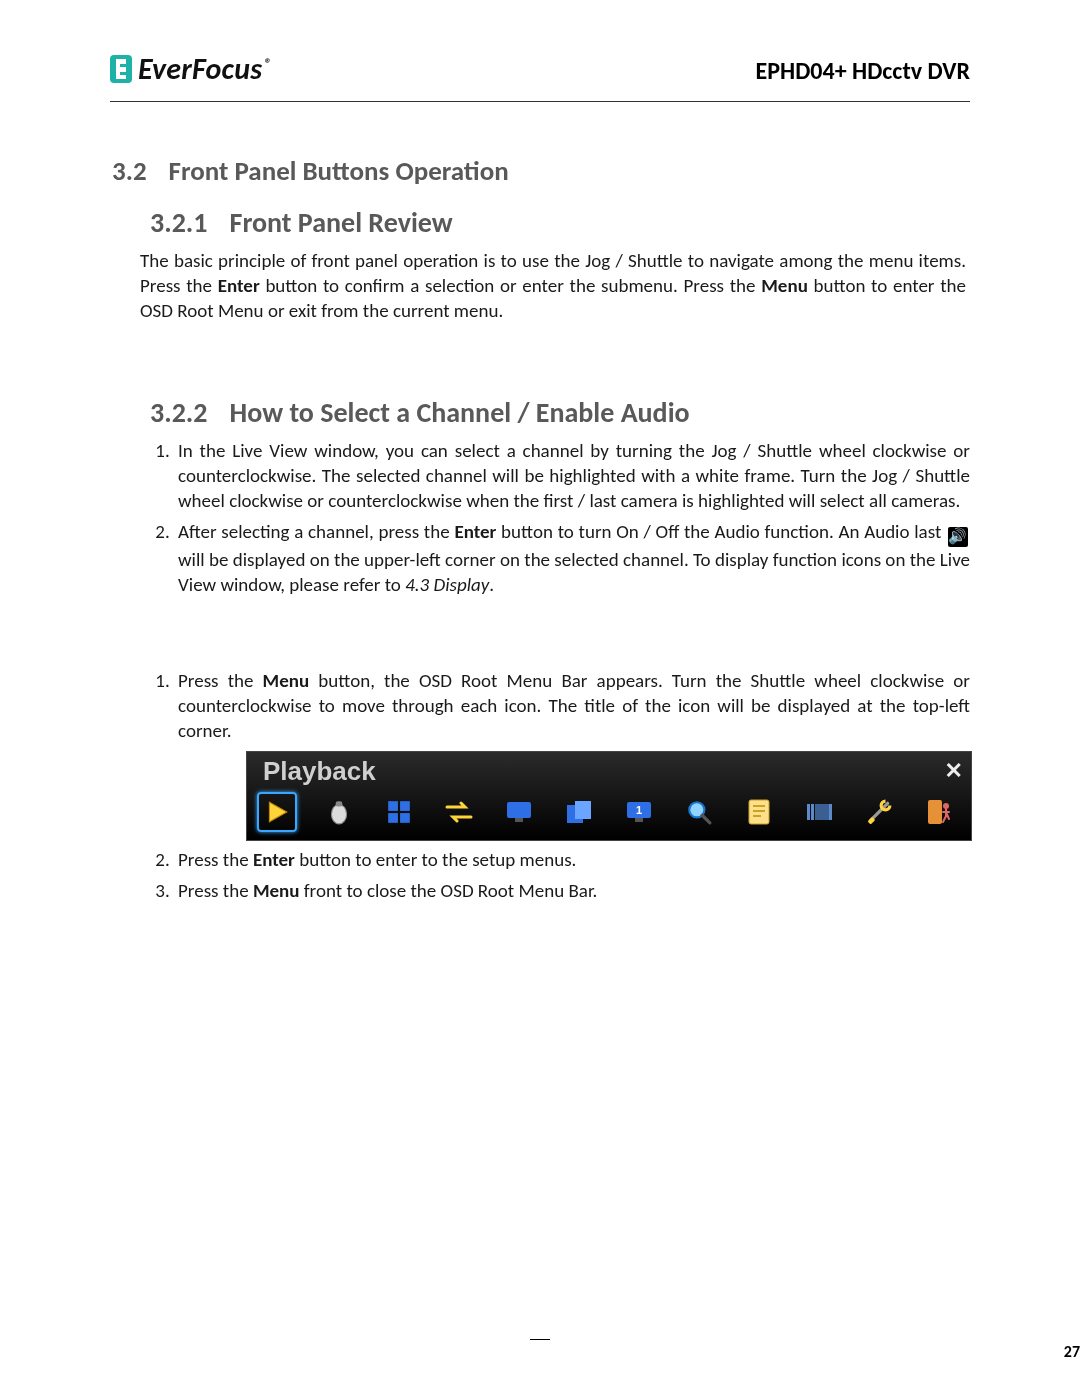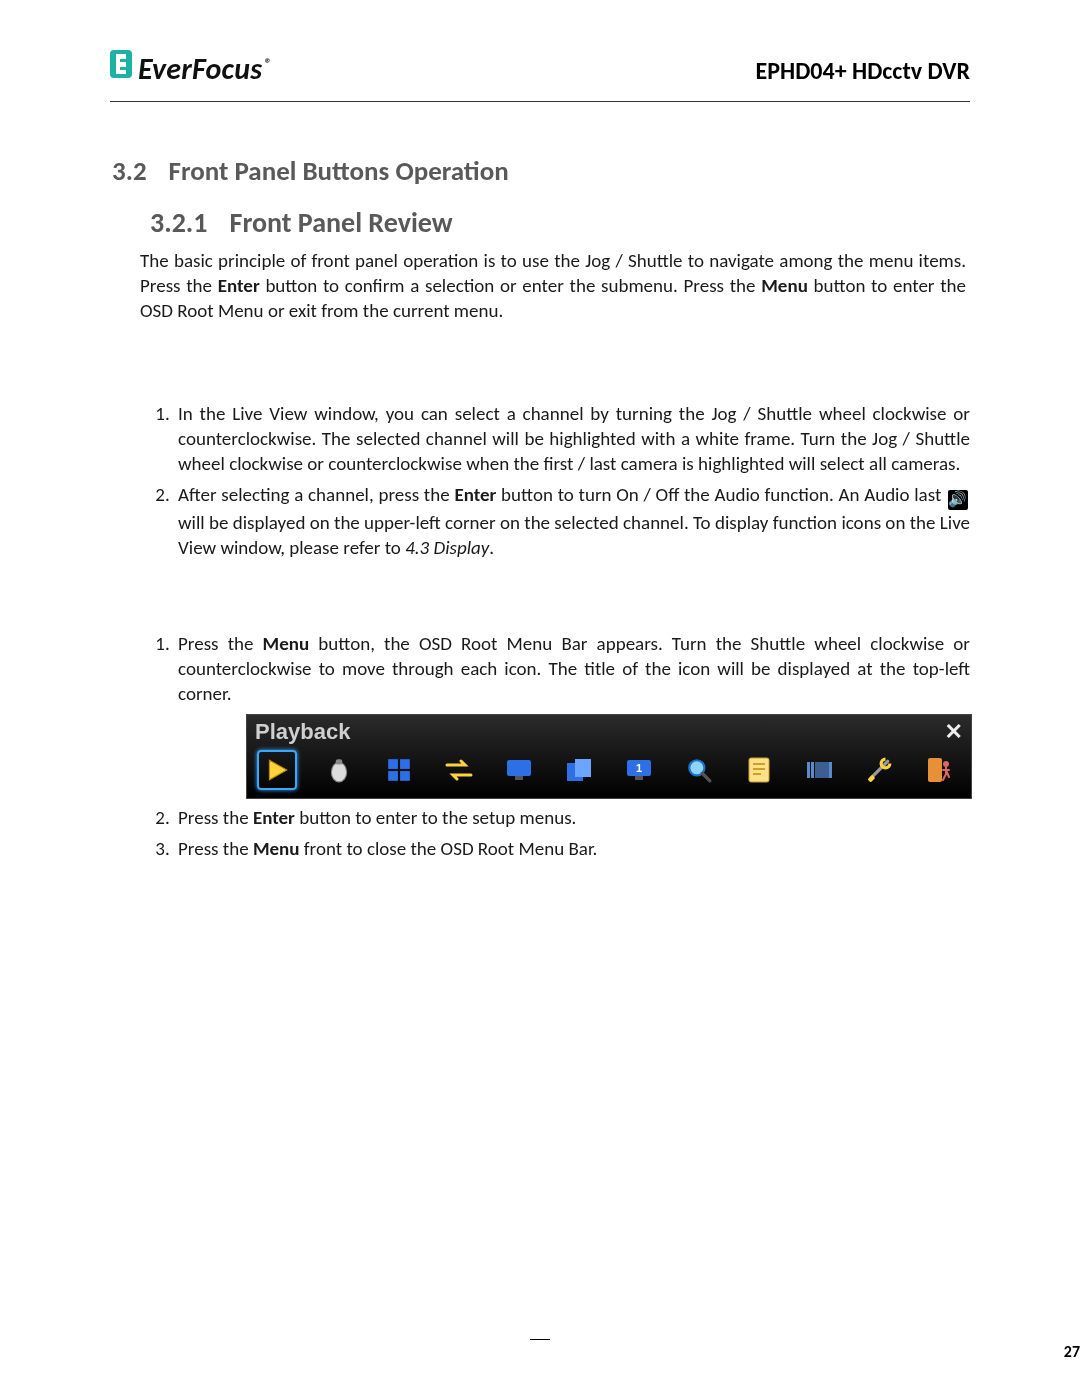--- a/index.html
+++ b/index.html
@@ -20,20 +20,21 @@
   .header-row {
     display: flex;
     align-items: flex-end;
     justify-content: space-between;
     border-bottom: 1.5px solid #333;
     padding-bottom: 14px;
     margin-bottom: 52px;
   }
   .brand {
     display: flex;
+    align-items: center;
     gap: 6px;
   }
   .brand-logo {
     width: 22px;
     height: 28px;
     position: relative;
   }
   .brand-text {
     font-size: 30px;
     font-weight: 700;
@@ -118,21 +119,22 @@
   .osd-title-row {
     display: flex;
     justify-content: space-between;
     align-items: center;
     padding: 2px 8px 0 8px;
   }
   .osd-title {
     color: #cfcfcf;
     font-family: Arial, sans-serif;
     font-weight: 700;
-    font-size: 22px;
+    font-size: 26px;
+    margin-left: 8px;
   }
   .osd-close {
     color: #eee;
     font-size: 22px;
     font-weight: 700;
     cursor: pointer;
   }
   .osd-icons {
     display: flex;
     gap: 24px;
@@ -193,20 +195,23 @@
 
   <div class="h3">
     <span class="num">3.2.1</span><span>Front Panel Review</span>
   </div>
   <p class="body-text">
     <span>The basic principle of front panel operation is to use the Jog / Shuttle to navigate among the menu items. Press the </span><b>Enter</b><span> button to confirm a selection or enter the submenu. Press the </span><b>Menu</b><span> button to enter the OSD Root Menu or exit from the current menu.</span>
   </p>
 
   <div class="gap-lg"></div>
 
+  <div class="h3">
+    <span class="num">3.2.2</span><span>How to Select a Channel / Enable Audio</span>
+  </div>
   <ol class="list">
     <li><span>In the Live View window, you can select a channel by turning the Jog / Shuttle wheel clockwise or counterclockwise. The selected channel will be highlighted with a white frame. Turn the Jog / Shuttle wheel clockwise or counterclockwise when the first / last camera is highlighted will select all cameras.</span></li>
     <li>
       <span>After selecting a channel, press the </span><b>Enter</b><span> button to turn On / Off the Audio function. An Audio last </span><span class="audio-icon">🔊</span><span> will be displayed on the upper-left corner on the selected channel. To display function icons on the Live View window, please refer to </span><i>4.3 Display</i><span>.</span>
     </li>
   </ol>
 
   <div class="gap-md"></div>
 
   <ol class="list">

